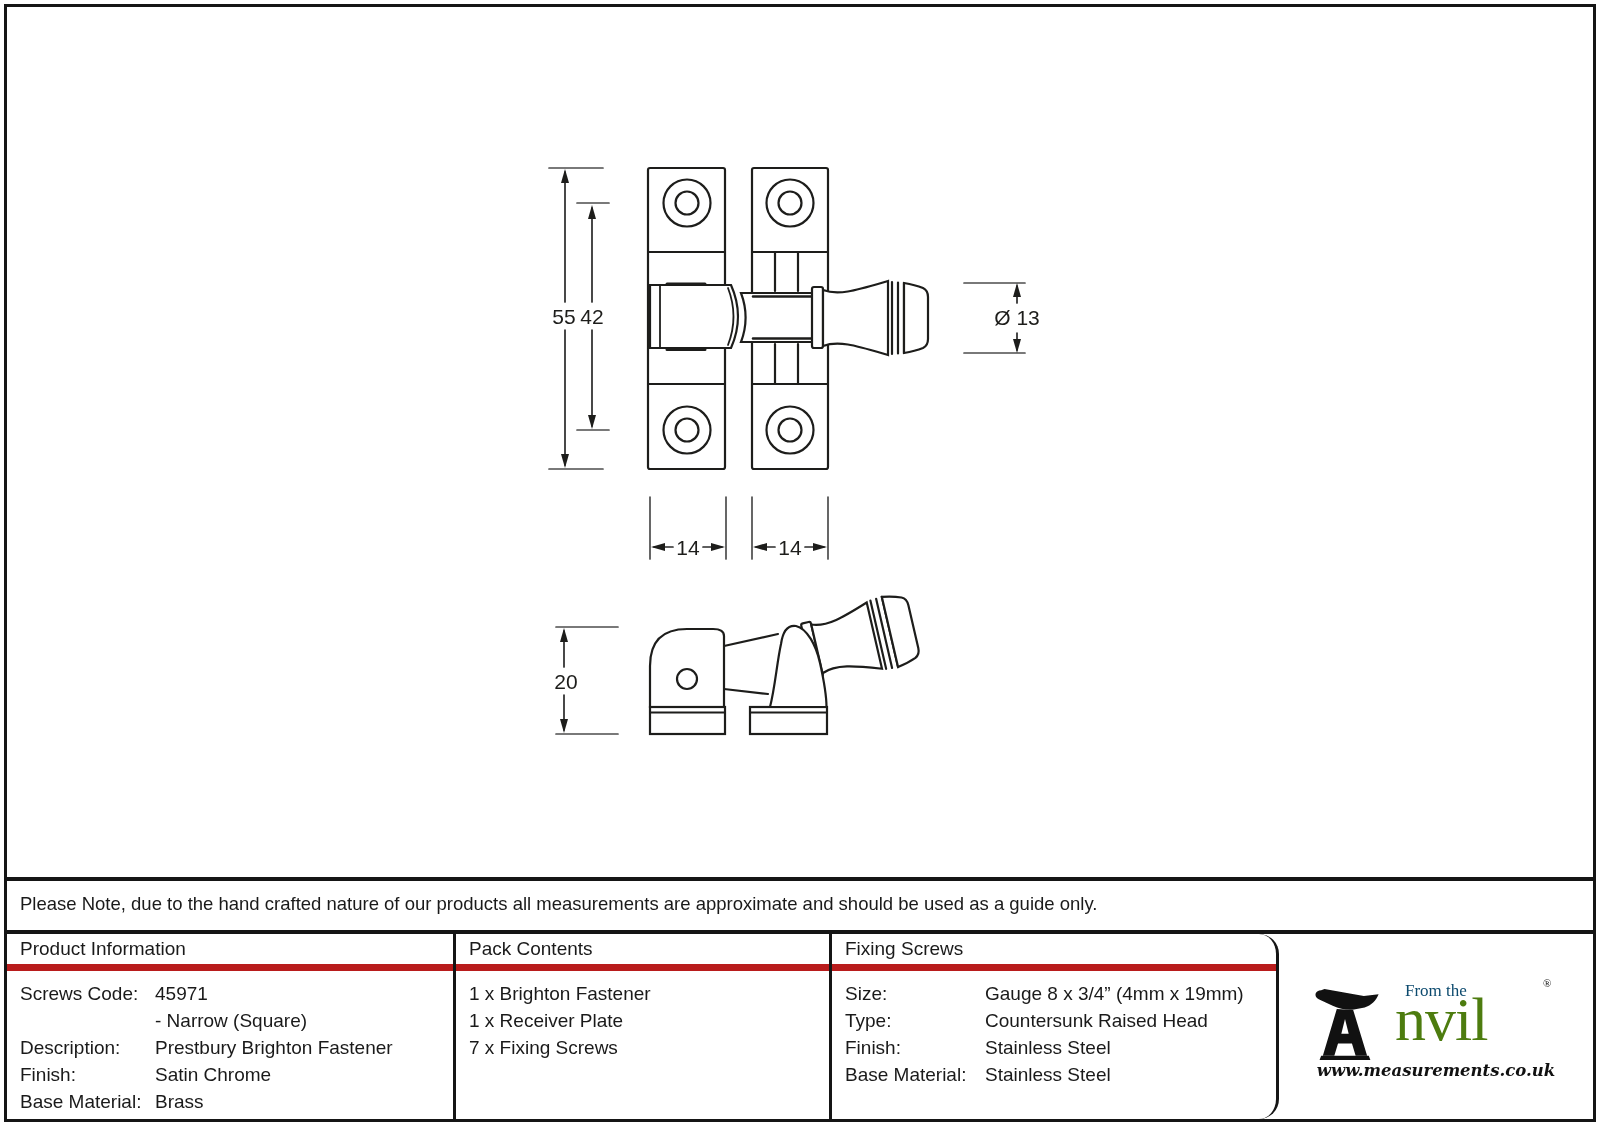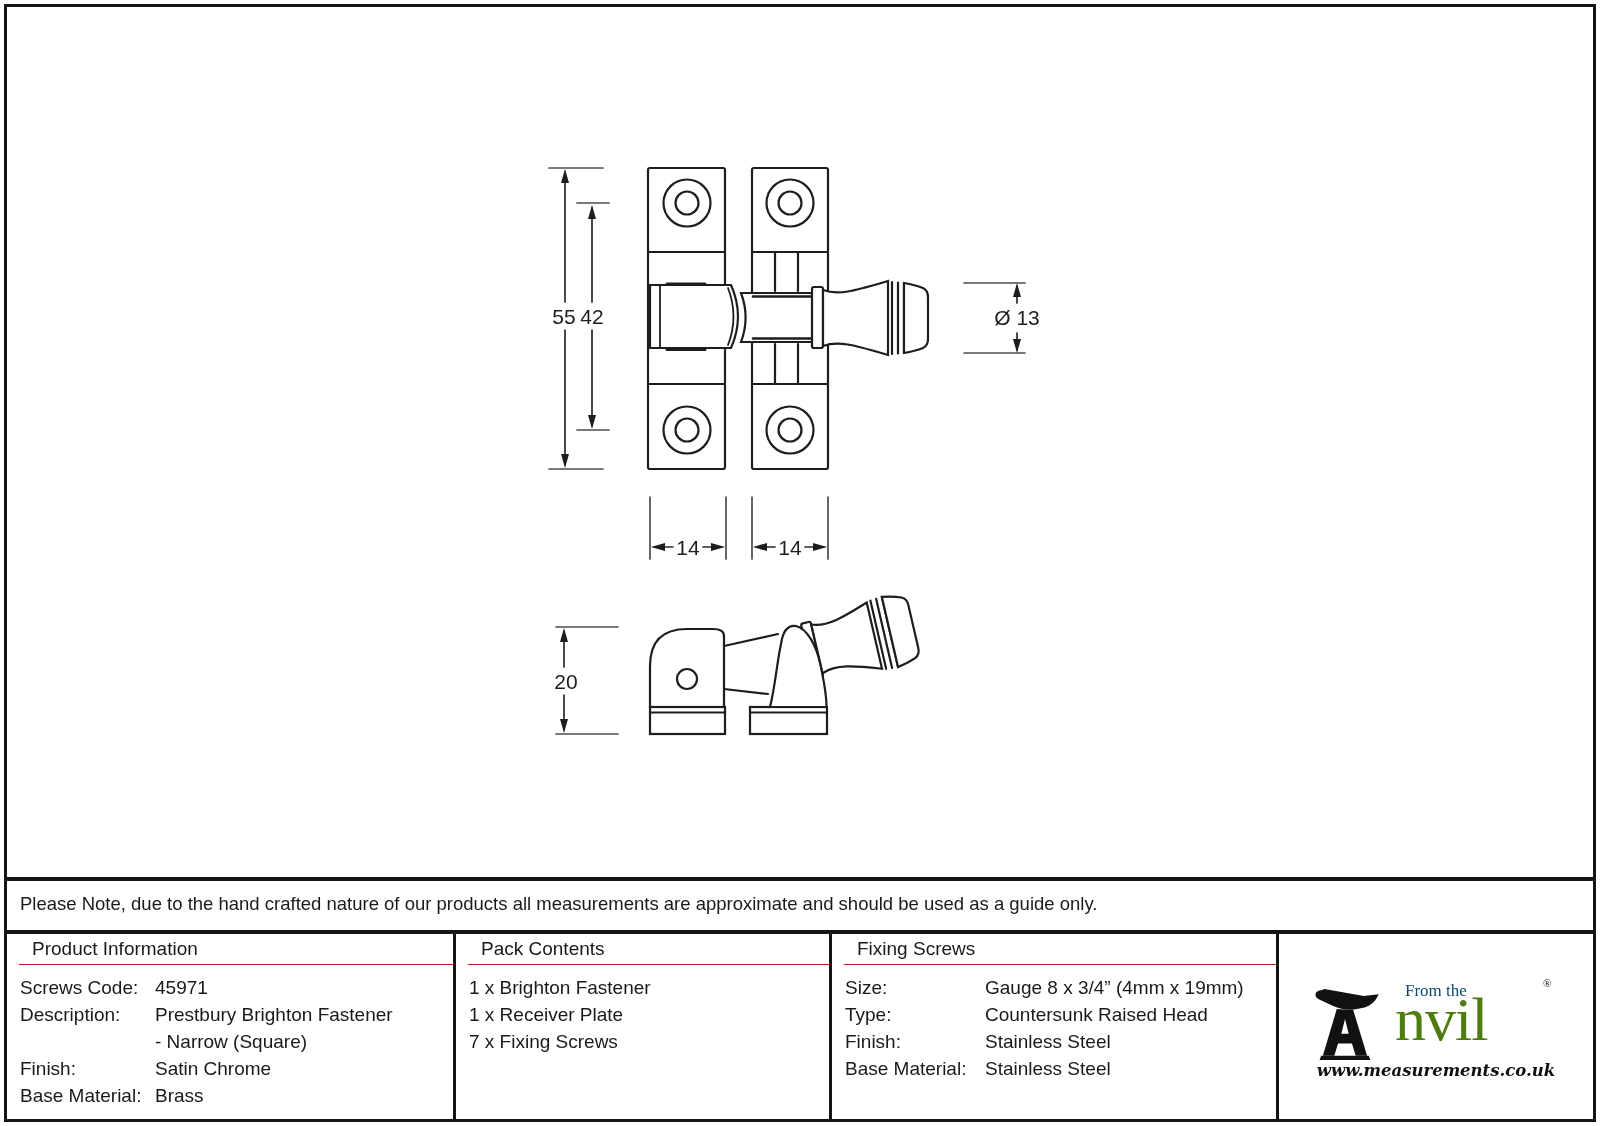--- a/index.html
+++ b/index.html
@@ -25,25 +25,25 @@
 
   
   .info-table {
     position:absolute; left:7px; right:7px; top:930px; bottom:7px;
     border-top:4px solid #151515; box-sizing:border-box;
     display:flex; align-items:stretch; z-index:10;
   }
   .col { box-sizing:border-box; }
   .col-product { width:449px; border-right:3px solid #151515; }
   .col-pack    { width:376px; border-right:3px solid #151515; }
-  .col-screws  { width:447px; border-right:3px solid #151515; }
+  .col-screws  { width:447px; border-right:3px solid #151515;border-radius:20px; }
   .col-logo    { flex:1; display:flex; align-items:center; justify-content:center; }
   .col-header {
-    height:30px; line-height:30px; border-bottom:1px solid #b91c1c;
-    font-size:19px; padding-left:13px;margin-left:12px;
+    height:30px; line-height:30px; border-bottom:7px solid #b91c1c;
+    font-size:19px; padding-left:13px;
   }
   .col-body { padding:9px 6px 0 13px; font-size:19px; line-height:27px; }
   .kv-row { display:flex; }
   .kv-label { width:135px; flex:none; }
   .col-screws .kv-label { width:140px; }
   .kv-value { flex:1; }
 
   
   .logo { width:250px; text-align:center; }
   .brand { position:relative; width:250px; height:88px; margin:0 auto; }
@@ -185,26 +185,26 @@
   <div class="info-table">
 
     <div class="col col-product">
       <div class="col-header">Product Information</div>
       <div class="col-body">
         <div class="kv-row">
           <span class="kv-label">Screws Code:</span>
           <span class="kv-value">45971</span>
         </div>
         <div class="kv-row">
+          <span class="kv-label"></span>
+          <span class="kv-value">- Narrow (Square)</span>
+        </div>
+        <div class="kv-row">
           <span class="kv-label">Description:</span>
           <span class="kv-value">Prestbury Brighton Fastener</span>
-        </div>
-        <div class="kv-row">
-          <span class="kv-label"></span>
-          <span class="kv-value">- Narrow (Square)</span>
         </div>
         <div class="kv-row">
           <span class="kv-label">Finish:</span>
           <span class="kv-value">Satin Chrome</span>
         </div>
         <div class="kv-row">
           <span class="kv-label">Base Material:</span>
           <span class="kv-value">Brass</span>
         </div>
       </div>

